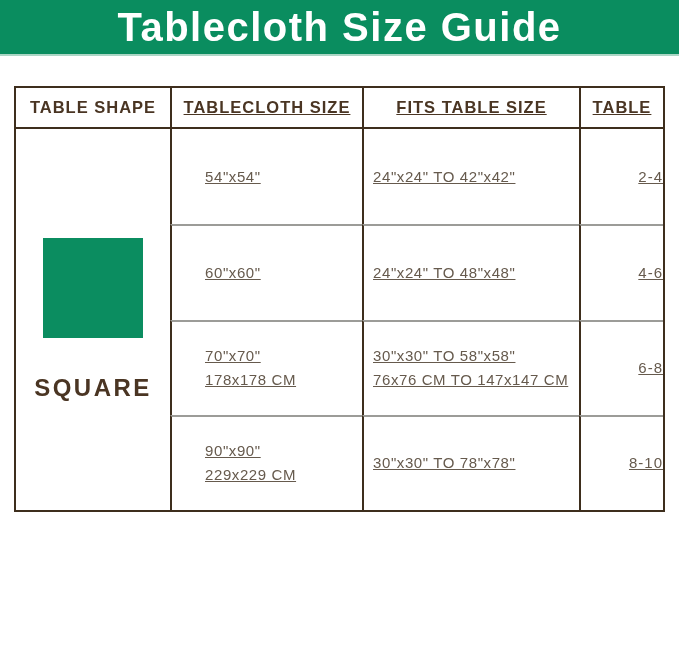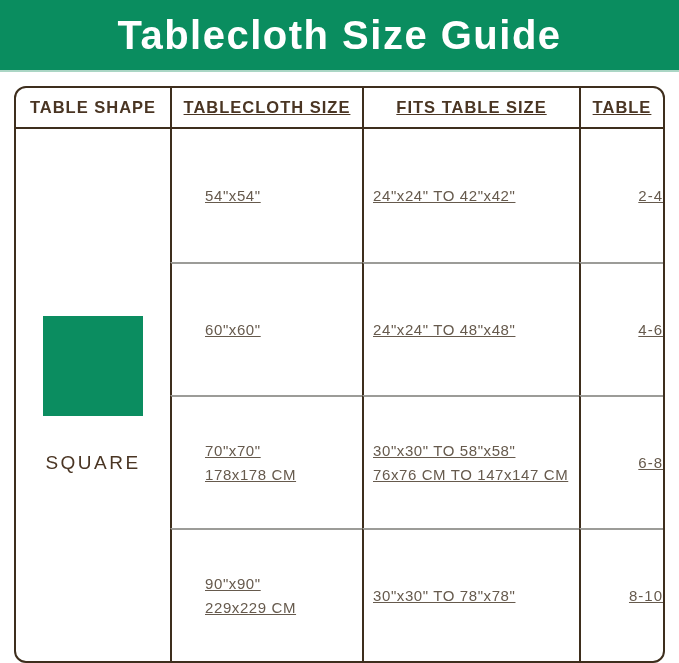--- a/index.html
+++ b/index.html
@@ -16,37 +16,37 @@
   html,body{width:679px;height:663px;}
   body{
     background:#ffffff;
     font-family:"Liberation Sans", sans-serif;
     position:relative;
     overflow:hidden;
   }
   .banner{
     position:absolute;
     left:0;top:0;
-    width:679px;height:72px;
+    width:679px;height:56px;
     background:var(--banner-green);
     border-bottom:2px solid var(--banner-edge);
     display:flex;align-items:center;justify-content:center;
   }
   .banner-title{
     color:var(--title-text);
     font-size:40px;
     font-weight:800;
     letter-spacing:1.5px;
   }
   .size-table{
     position:absolute;
     left:14px;top:86px;
-    width:651px;height:577px;
+    width:651px;height:426px;
     border:2px solid var(--border-brown);
-    border-radius:12px;
+    border-radius:0;
     display:grid;
     grid-template-columns:154px 192px 217px 1fr;
     grid-template-rows:41px repeat(4,1fr);
     background:#ffffff;
   }
   .th{
     display:flex;align-items:center;justify-content:center;
     font-size:16.5px;
     font-weight:bold;
     letter-spacing:1px;
@@ -62,24 +62,24 @@
     flex-direction:column;
     align-items:center;
     justify-content:center;
     gap:36px;
   }
   .swatch{
     width:100px;height:100px;
     background:var(--square-green);
   }
   .shape-label{
-    font-size:19px;
+    font-size:24px;
     letter-spacing:2.5px;
     color:var(--header-text);
-    font-weight:400;
+    font-weight:700;
   }
   .cell{
     display:flex;
     flex-direction:column;
     justify-content:center;
     font-size:15px;
     letter-spacing:0.6px;
     line-height:24px;
     color:var(--data-text);
     white-space:nowrap;

